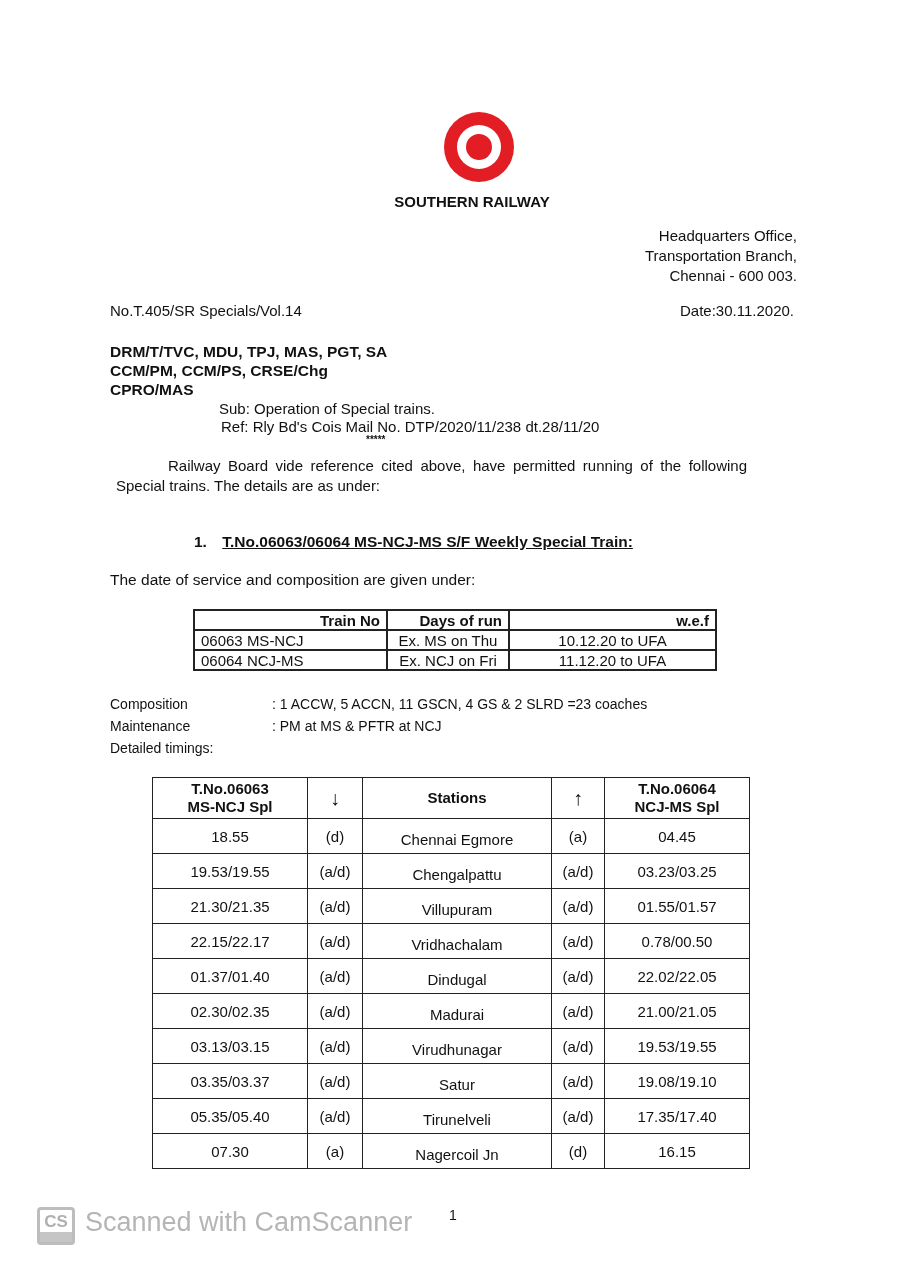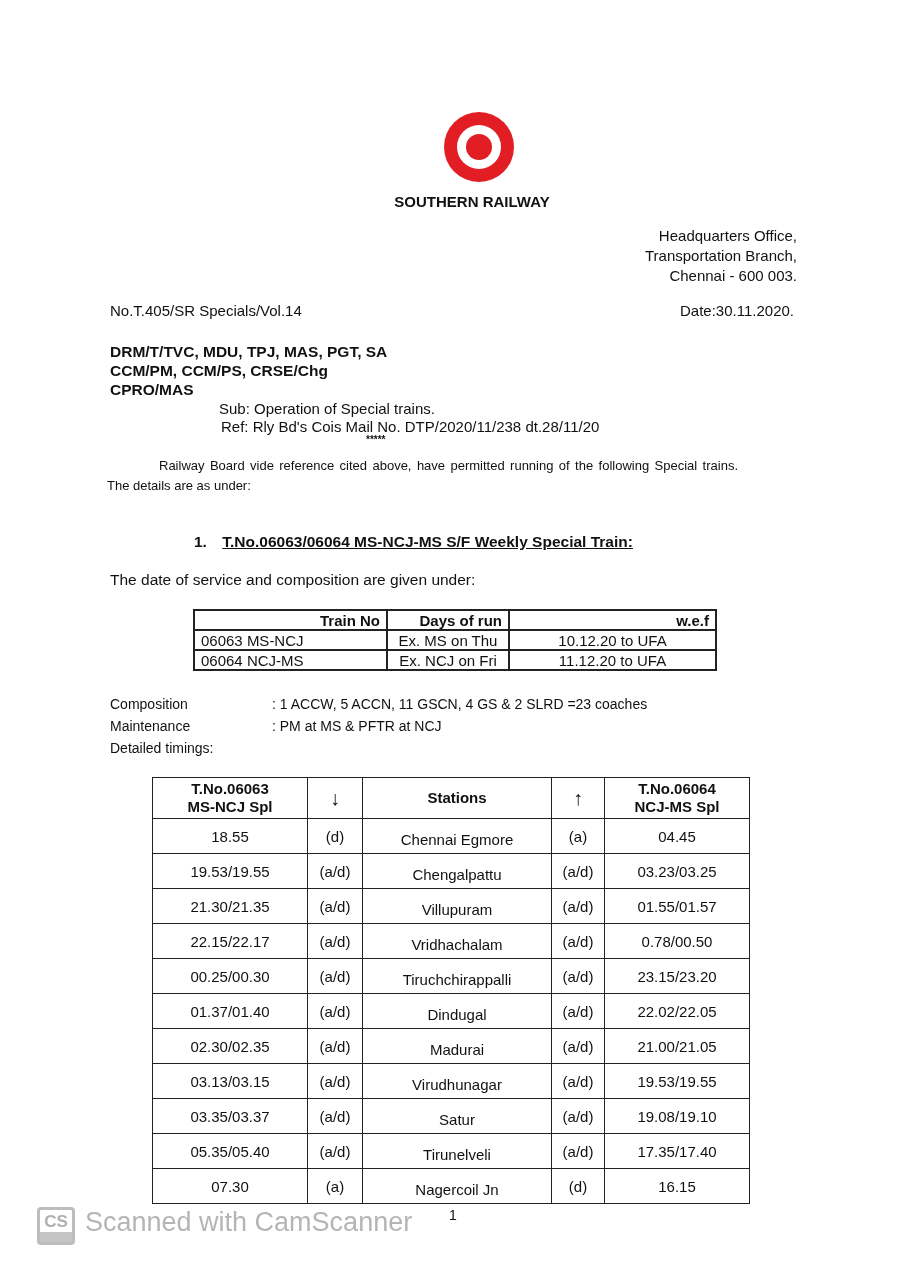--- a/index.html
+++ b/index.html
@@ -18,21 +18,21 @@
   }
   .logo-core { width: 26px; height: 26px; border-radius: 50%; background: #e21d23; }
   .org-title { left: 0; width: 944px; top: 193px; text-align: center; font-weight: bold; font-size: 15px; }
   .hq { right: 109px; top: 226px; text-align: right; font-size: 15px; line-height: 20px; }
   .ref-no { left: 110px; top: 302px; font-size: 15px; }
   .date { right: 112px; top: 302px; font-size: 15px; }
   .recipients { left: 110px; top: 342px; font-weight: bold; font-size: 15.5px; line-height: 19px; }
   .sub { left: 219px; top: 399px; font-size: 15px; line-height: 19px; }
   .ref { left: 221px; top: 418px; font-size: 15px; }
   .stars { left: 366px; top: 434px; font-size: 10px; font-weight: bold; }
-  .para { left: 107px; top: 456px; width: 631px; font-size: 13px; line-height: 20px; text-align: justify; }
+  .para { left: 116px; top: 456px; width: 631px; font-size: 15px; line-height: 20px; text-align: justify; }
   .para .indent { display: inline-block; width: 52px; }
   .sec-head { left: 194px; top: 533px; font-weight: bold; font-size: 15.5px; }
   .sec-head .num { margin-right: 11px; }
   .sec-head .u { text-decoration: underline; }
   .intro2 { left: 110px; top: 571px; font-size: 15.5px; }
   table { border-collapse: collapse; }
   .t1 { left: 193px; top: 609px; font-size: 15px; }
   .t1 td, .t1 th { border: 2px solid #222; padding: 0 6px; height: 18px; }
   .t1 th { font-weight: bold; text-align: right; }
   .t1 td.c { text-align: center; }
@@ -156,27 +156,20 @@
         <td>01.55/01.57</td>
       </tr>
       <tr>
         <td>22.15/22.17</td>
         <td>(a/d)</td>
         <td class="st">Vridhachalam</td>
         <td>(a/d)</td>
         <td>0.78/00.50</td>
       </tr>
       <tr>
-        <td>00.25/00.30</td>
-        <td>(a/d)</td>
-        <td class="st">Tiruchchirappalli</td>
-        <td>(a/d)</td>
-        <td>23.15/23.20</td>
-      </tr>
-      <tr>
         <td>01.37/01.40</td>
         <td>(a/d)</td>
         <td class="st">Dindugal</td>
         <td>(a/d)</td>
         <td>22.02/22.05</td>
       </tr>
       <tr>
         <td>02.30/02.35</td>
         <td>(a/d)</td>
         <td class="st">Madurai</td>

